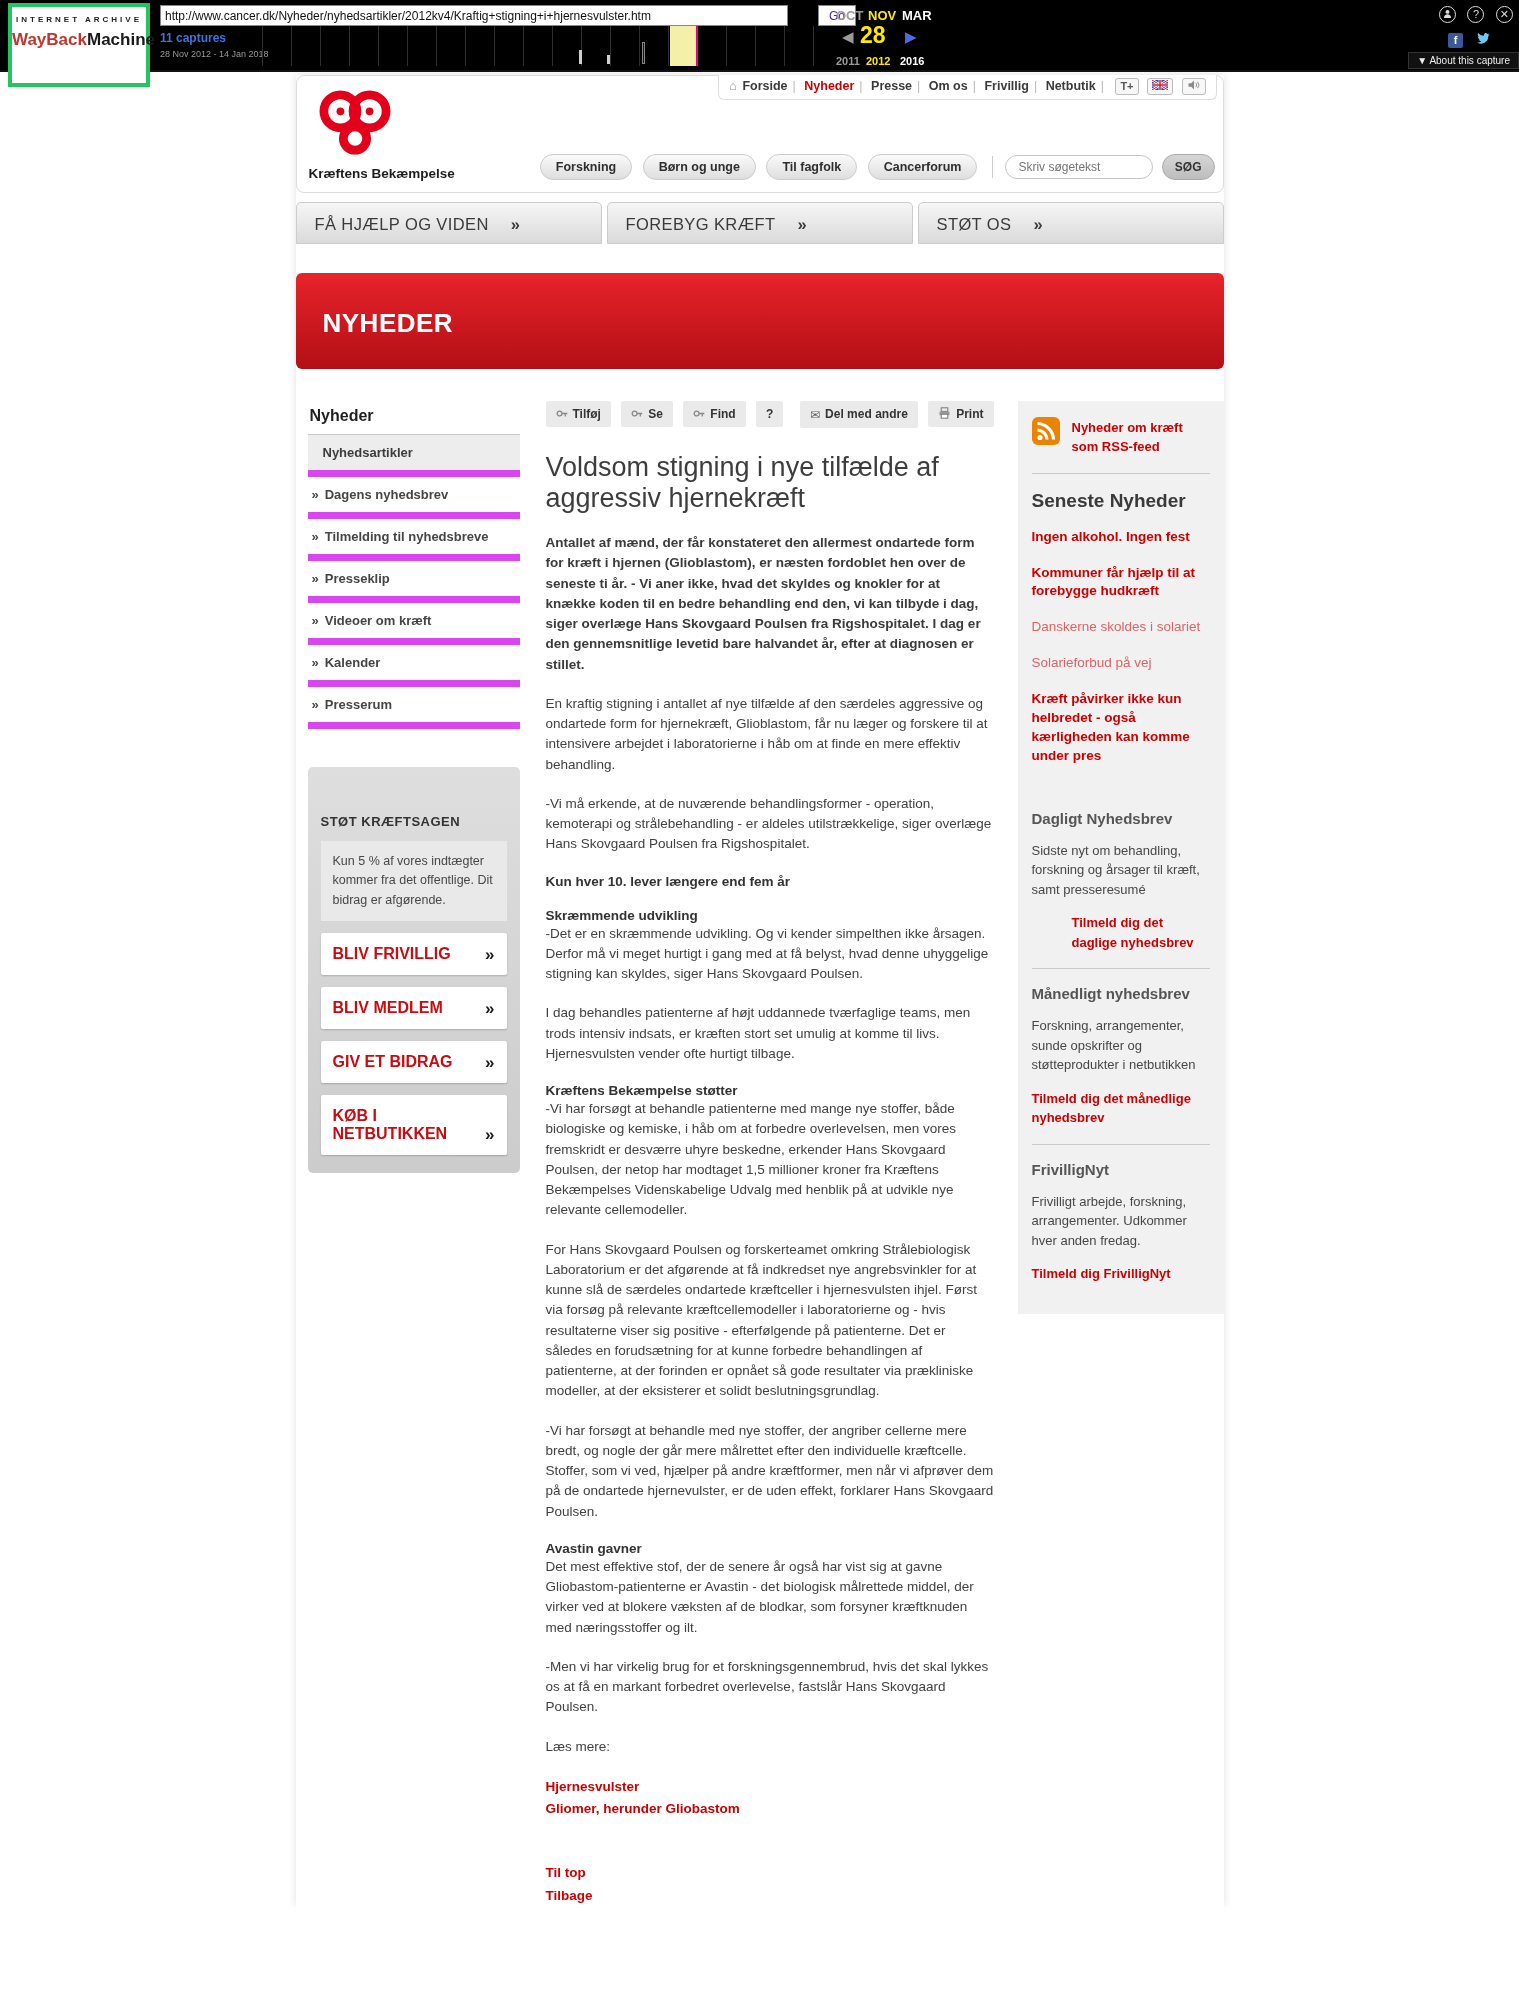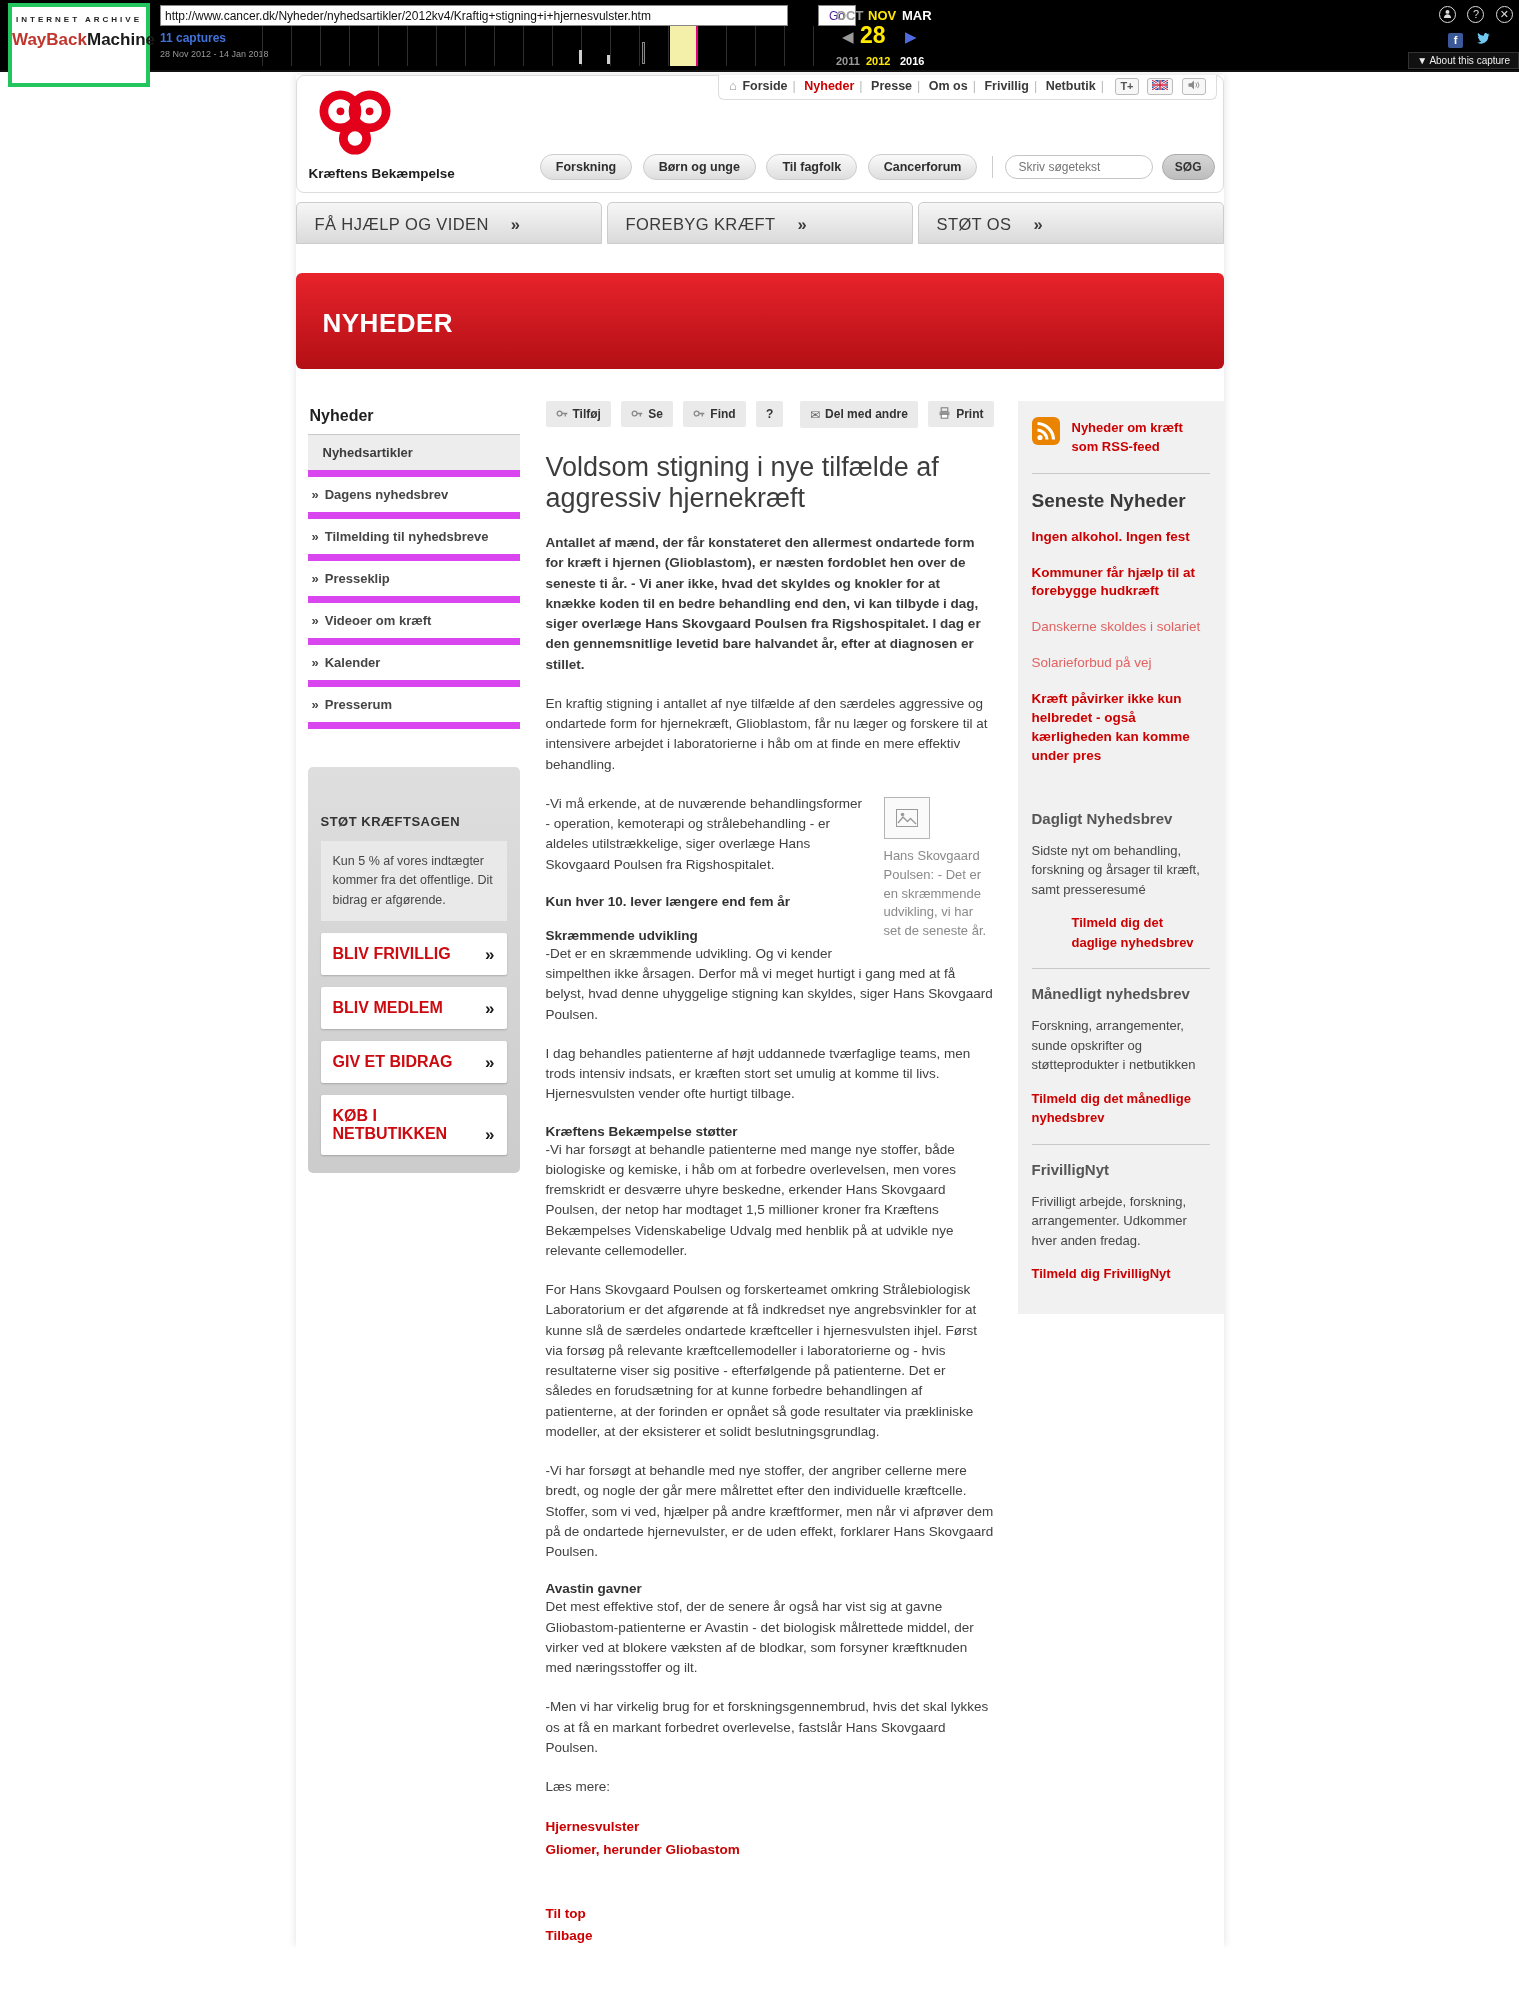--- a/index.html
+++ b/index.html
@@ -270,30 +270,20 @@
                 <rect x="1.5" y="4.6" width="10" height="3.6" fill="#9a9a9a"></rect>
                 <rect x="3.2" y="7.2" width="6.6" height="4" fill="#fff" stroke="#777"></rect>
               </svg><span>Print</span></a>
         </div>
       </div>
 
       <h1>Voldsom stigning i nye tilfælde af aggressiv hjernekræft</h1>
       <p class="intro">Antallet af mænd, der får konstateret den allermest ondartede form for kræft i hjernen (Glioblastom), er næsten fordoblet hen over de seneste ti år. - Vi aner ikke, hvad det skyldes og knokler for at knække koden til en bedre behandling end den, vi kan tilbyde i dag, siger overlæge Hans Skovgaard Poulsen fra Rigshospitalet. I dag er den gennemsnitlige levetid bare halvandet år, efter at diagnosen er stillet.</p>
       <p>En kraftig stigning i antallet af nye tilfælde af den særdeles aggressive og ondartede form for hjernekræft, Glioblastom, får nu læger og forskere til at intensivere arbejdet i laboratorierne i håb om at finde en mere effektiv behandling.</p>
 
-      <figure class="figure">
-        <div class="ph">
-          <svg width="22" height="18" viewBox="0 0 22 18">
-              <rect x="0.5" y="0.5" width="21" height="17" fill="none" stroke="#9a9a9a"></rect>
-              <circle cx="6.5" cy="5.5" r="1.8" fill="#9a9a9a"></circle>
-              <path d="M2 14l5-6 4.5 4.5 3-3L20 15" stroke="#9a9a9a" fill="none" stroke-width="1.4"></path>
-            </svg>
-        </div>
-        <figcaption>Hans Skovgaard Poulsen: - Det er en skræmmende udvikling, vi har set de seneste år.</figcaption>
-      </figure>
 
       <p>-Vi må erkende, at de nuværende behandlingsformer - operation, kemoterapi og strålebehandling - er aldeles utilstrækkelige, siger overlæge Hans Skovgaard Poulsen fra Rigshospitalet.</p>
       <h4>Kun hver 10. lever længere end fem år</h4>
       <h4>Skræmmende udvikling</h4>
       <p>-Det er en skræmmende udvikling. Og vi kender simpelthen ikke årsagen. Derfor må vi meget hurtigt i gang med at få belyst, hvad denne uhyggelige stigning kan skyldes, siger Hans Skovgaard Poulsen.</p>
       <p>I dag behandles patienterne af højt uddannede tværfaglige teams, men trods intensiv indsats, er kræften stort set umulig at komme til livs. Hjernesvulsten vender ofte hurtigt tilbage.</p>
       <h4>Kræftens Bekæmpelse støtter</h4>
       <p>-Vi har forsøgt at behandle patienterne med mange nye stoffer, både biologiske og kemiske, i håb om at forbedre overlevelsen, men vores fremskridt er desværre uhyre beskedne, erkender Hans Skovgaard Poulsen, der netop har modtaget 1,5 millioner kroner fra Kræftens Bekæmpelses Videnskabelige Udvalg med henblik på at udvikle nye relevante cellemodeller.</p>
       <p>For Hans Skovgaard Poulsen og forskerteamet omkring Strålebiologisk Laboratorium er det afgørende at få indkredset nye angrebsvinkler for at kunne slå de særdeles ondartede kræftceller i hjernesvulsten ihjel. Først via forsøg på relevante kræftcellemodeller i laboratorierne og - hvis resultaterne viser sig positive - efterfølgende på patienterne. Det er således en forudsætning for at kunne forbedre behandlingen af patienterne, at der forinden er opnået så gode resultater via prækliniske modeller, at der eksisterer et solidt beslutningsgrundlag.</p>
       <p>-Vi har forsøgt at behandle med nye stoffer, der angriber cellerne mere bredt, og nogle der går mere målrettet efter den individuelle kræftcelle. Stoffer, som vi ved, hjælper på andre kræftformer, men når vi afprøver dem på de ondartede hjernevulster, er de uden effekt, forklarer Hans Skovgaard Poulsen.</p>

